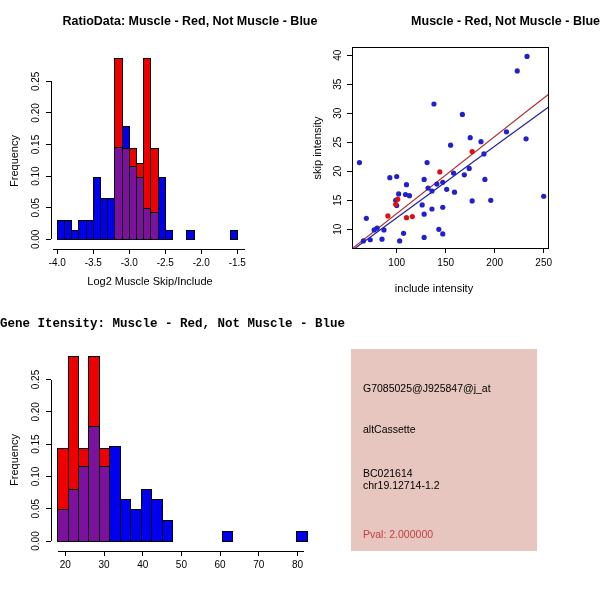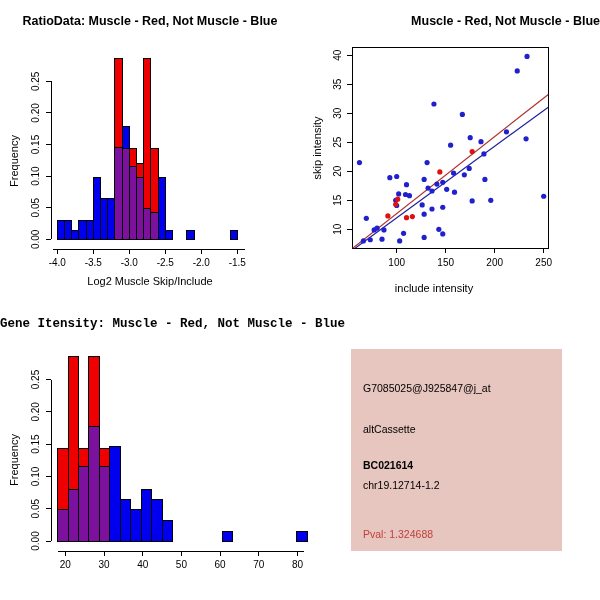--- a/index.html
+++ b/index.html
@@ -3,21 +3,21 @@
 <meta charset="utf-8">
 <style>
   html,body{margin:0;padding:0;background:#fff;}
   #stage{position:relative;width:600px;height:600px;background:#fff;overflow:hidden;
          font-family:"Liberation Sans", sans-serif;}
   svg{position:absolute;left:0;top:0;}
   .ttl{position:absolute;font-size:12.5px;font-weight:bold;color:#000;text-align:center;white-space:nowrap;}
   .axlab{position:absolute;font-size:11px;color:#000;text-align:center;white-space:nowrap;}
   .vlab{position:absolute;font-size:11px;color:#000;white-space:nowrap;
         transform:translate(-50%,-50%) rotate(-90deg);}
-  .infobox{position:absolute;left:351px;top:349px;width:211px;height:202px;}
+  .infobox{position:absolute;left:351px;top:349px;width:186px;height:202px;}
   .infoline{position:absolute;left:12px;font-size:10.5px;white-space:nowrap;}
 </style>
 </head>
 <body>
 
 <div id="stage">
 
   <svg id="plots" width="600" height="600" viewBox="0 0 600 600">
       <g shape-rendering="crispEdges">
         <line x1="51" y1="239.3" x2="51" y2="81.30000000000001" stroke="#000"></line>
@@ -218,33 +218,33 @@
         <rect x="88.90700000000001" y="356.244" width="10.448999999999984" height="184.75599999999997" fill="#EE0000" stroke="#000" stroke-width="1"></rect>
         <rect x="99.356" y="448.622" width="10.449000000000012" height="92.37799999999999" fill="#EE0000" stroke="#000" stroke-width="1"></rect>
         <rect x="57.559999999999995" y="509.992" width="10.449000000000005" height="31.00799999999998" fill="#7B119D" stroke="#000" stroke-width="1"></rect>
         <rect x="68.009" y="489.32" width="10.448999999999998" height="51.68000000000001" fill="#7B119D" stroke="#000" stroke-width="1"></rect>
         <rect x="78.458" y="466.06399999999996" width="10.448999999999984" height="74.93600000000004" fill="#7B119D" stroke="#000" stroke-width="1"></rect>
         <rect x="88.90700000000001" y="426.012" width="10.448999999999984" height="114.988" fill="#7B119D" stroke="#000" stroke-width="1"></rect>
         <rect x="99.356" y="466.06399999999996" width="10.449000000000012" height="74.93600000000004" fill="#7B119D" stroke="#000" stroke-width="1"></rect>
       </g>
     </svg>
 
-  <div class="ttl" style="left:0;top:14px;width:300px;">RatioData: Muscle - Red, Not Muscle - Blue</div>
+  <div class="ttl" style="left:0;top:14px;width:300px;padding-left:40px;">RatioData: Muscle - Red, Not Muscle - Blue</div>
   <div class="ttl" style="left:300px;top:14px;width:300px;text-align:right;">Muscle - Red, Not Muscle - Blue</div>
   <div class="ttl" style="left:0;top:317px;width:300px;font-family:Liberation Mono, monospace;">Gene Itensity: Muscle - Red, Not Muscle - Blue</div>
 
   <div class="vlab" style="left:14px;top:161px;">Frequency</div>
   <div class="axlab" style="left:0;top:275px;width:300px;">Log2 Muscle Skip/Include</div>
 
   <div class="vlab" style="left:317px;top:148px;">skip intensity</div>
   <div class="axlab" style="left:284px;top:282px;width:300px;">include intensity</div>
 
   <div class="vlab" style="left:14px;top:460px;">Frequency</div>
 
   <div class="infobox" style="background: rgb(230, 198, 190);">
     <div class="infoline" style="top: 33px; color: rgb(0, 0, 0);">G7085025@J925847@j_at</div>
     <div class="infoline" style="top: 74px; color: rgb(0, 0, 0);">altCassette</div>
-    <div class="infoline" style="top: 110px; color: rgb(0, 0, 0); font-weight: bold;">BC021614</div>
+    <div class="infoline" style="top: 118px; color: rgb(0, 0, 0);">BC021614</div>
     <div class="infoline" style="top: 130px; color: rgb(0, 0, 0);">chr19.12714-1.2</div>
-    <div class="infoline" style="top: 179px; color: rgb(192, 64, 64);">Pval: 1.324688</div>
+    <div class="infoline" style="top: 179px; color: rgb(192, 64, 64);">Pval: 2.000000</div>
   </div>
 
 </div>
 
 </body></html>

